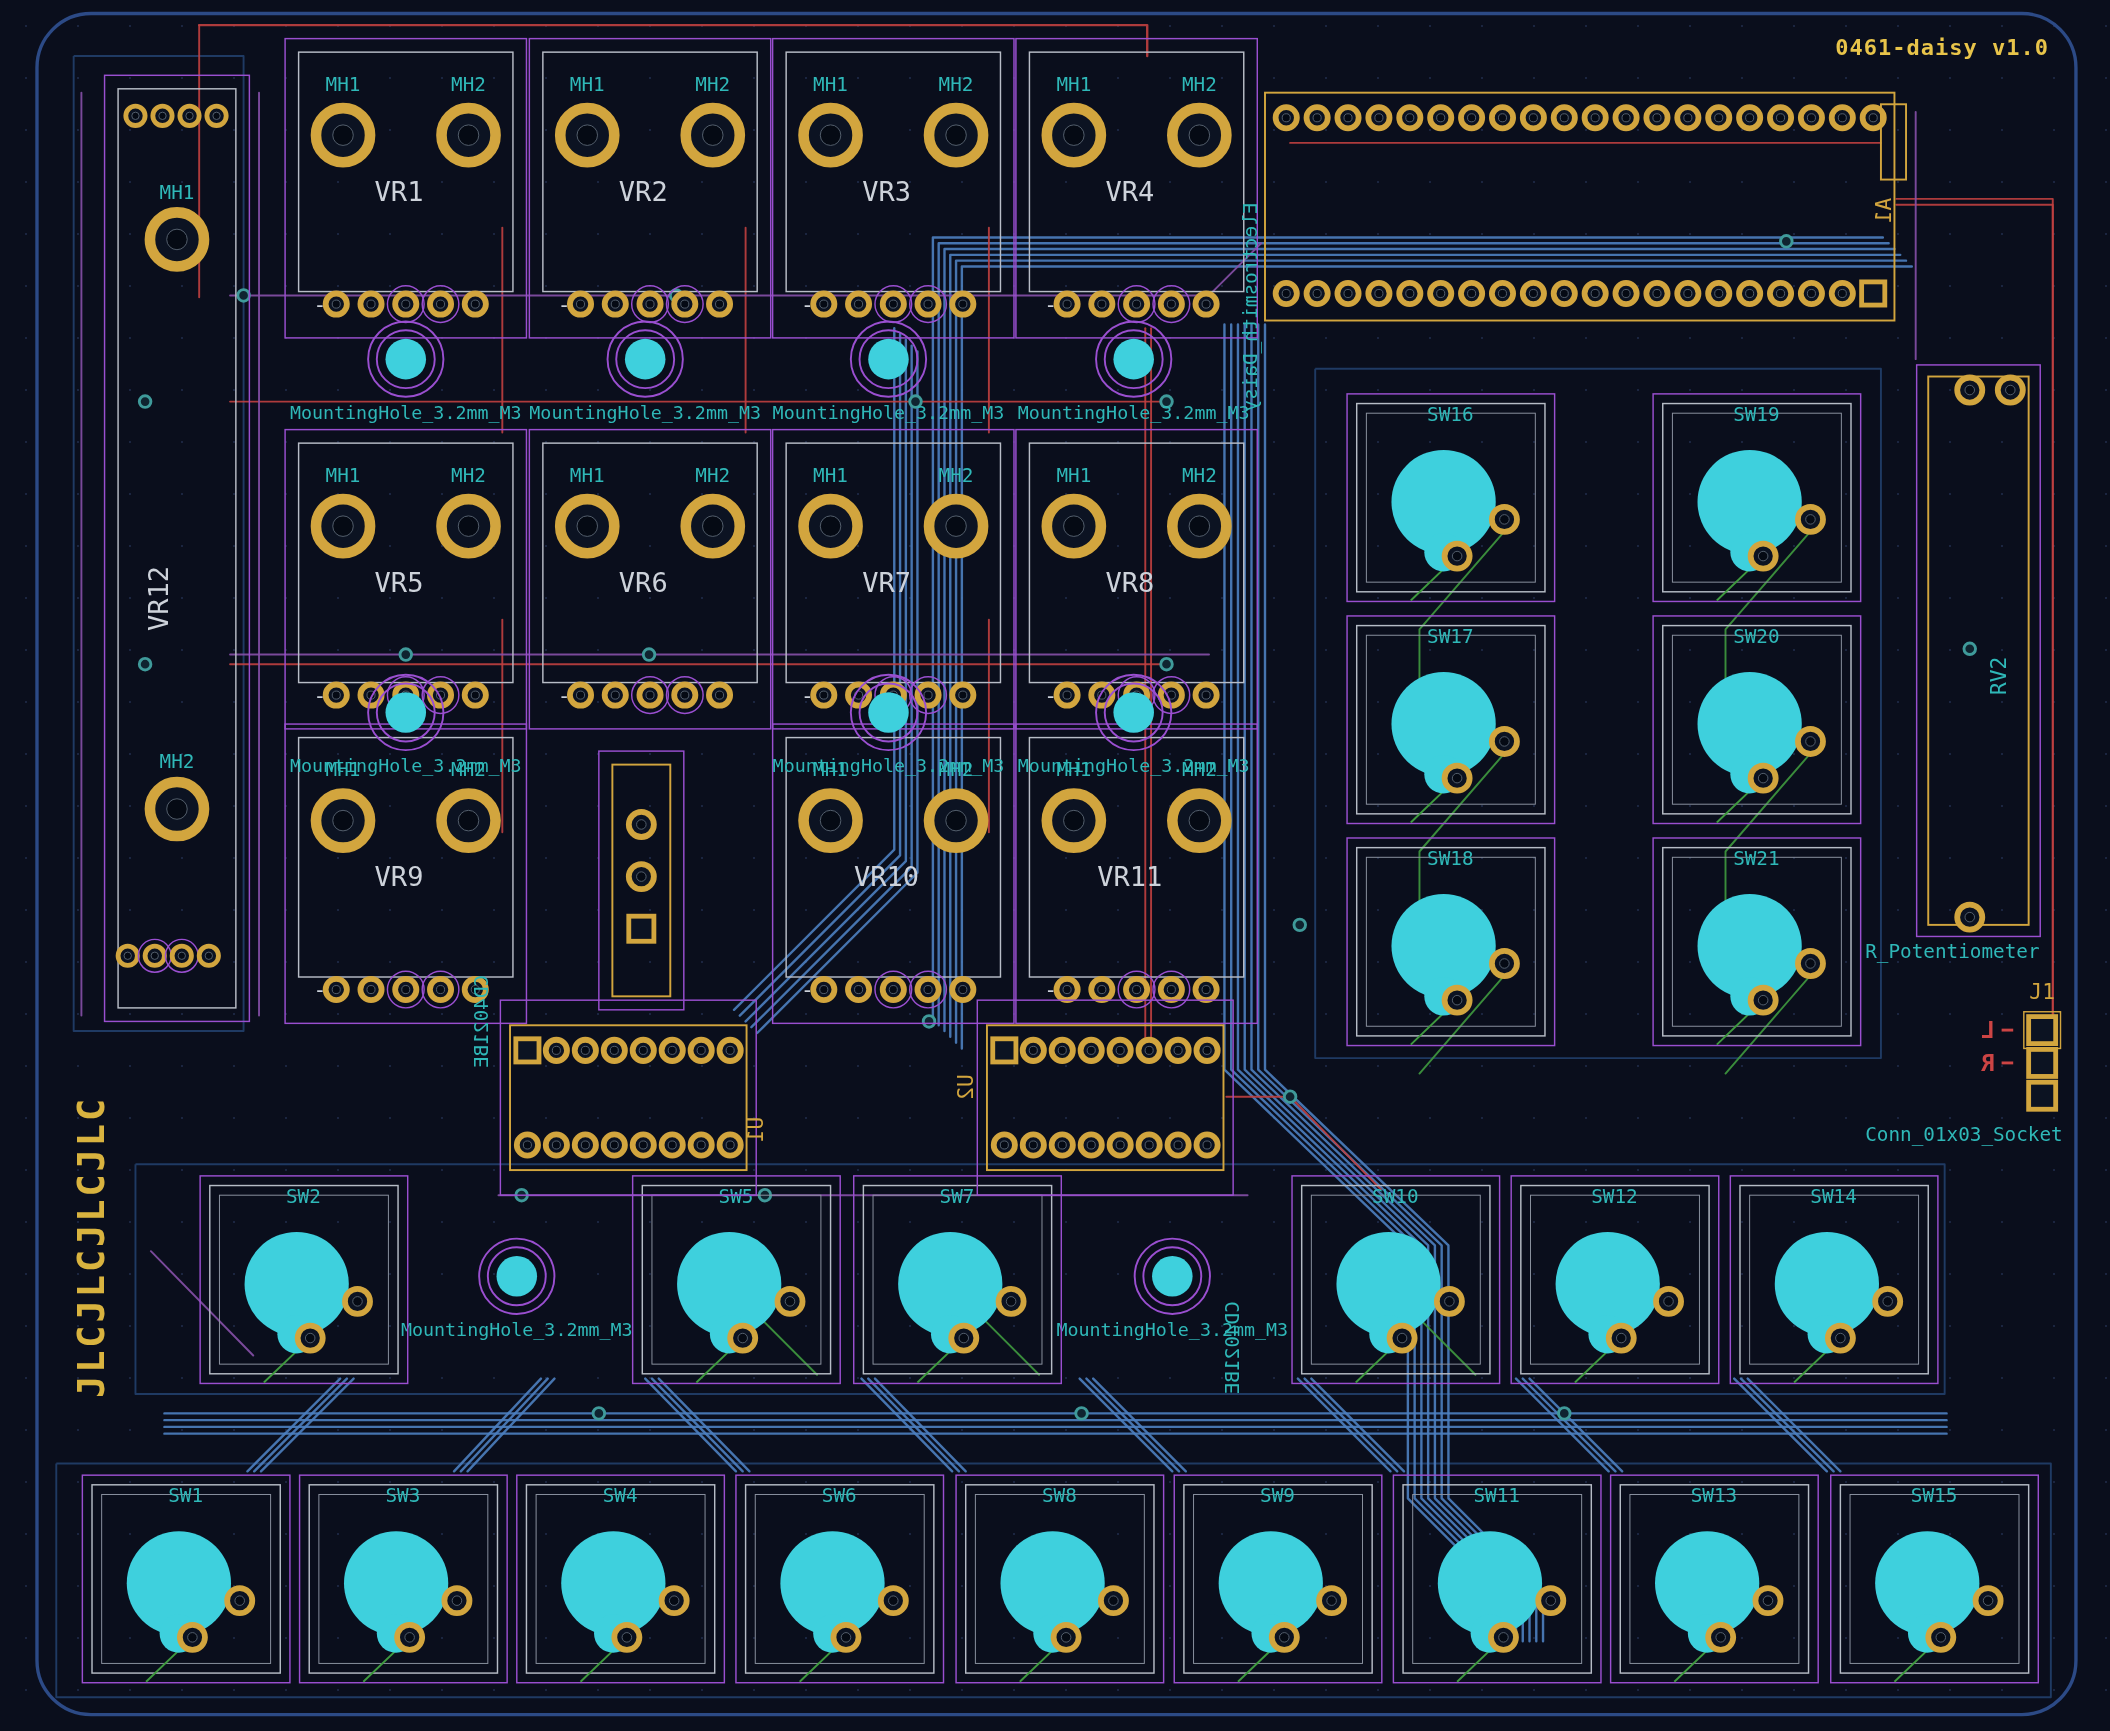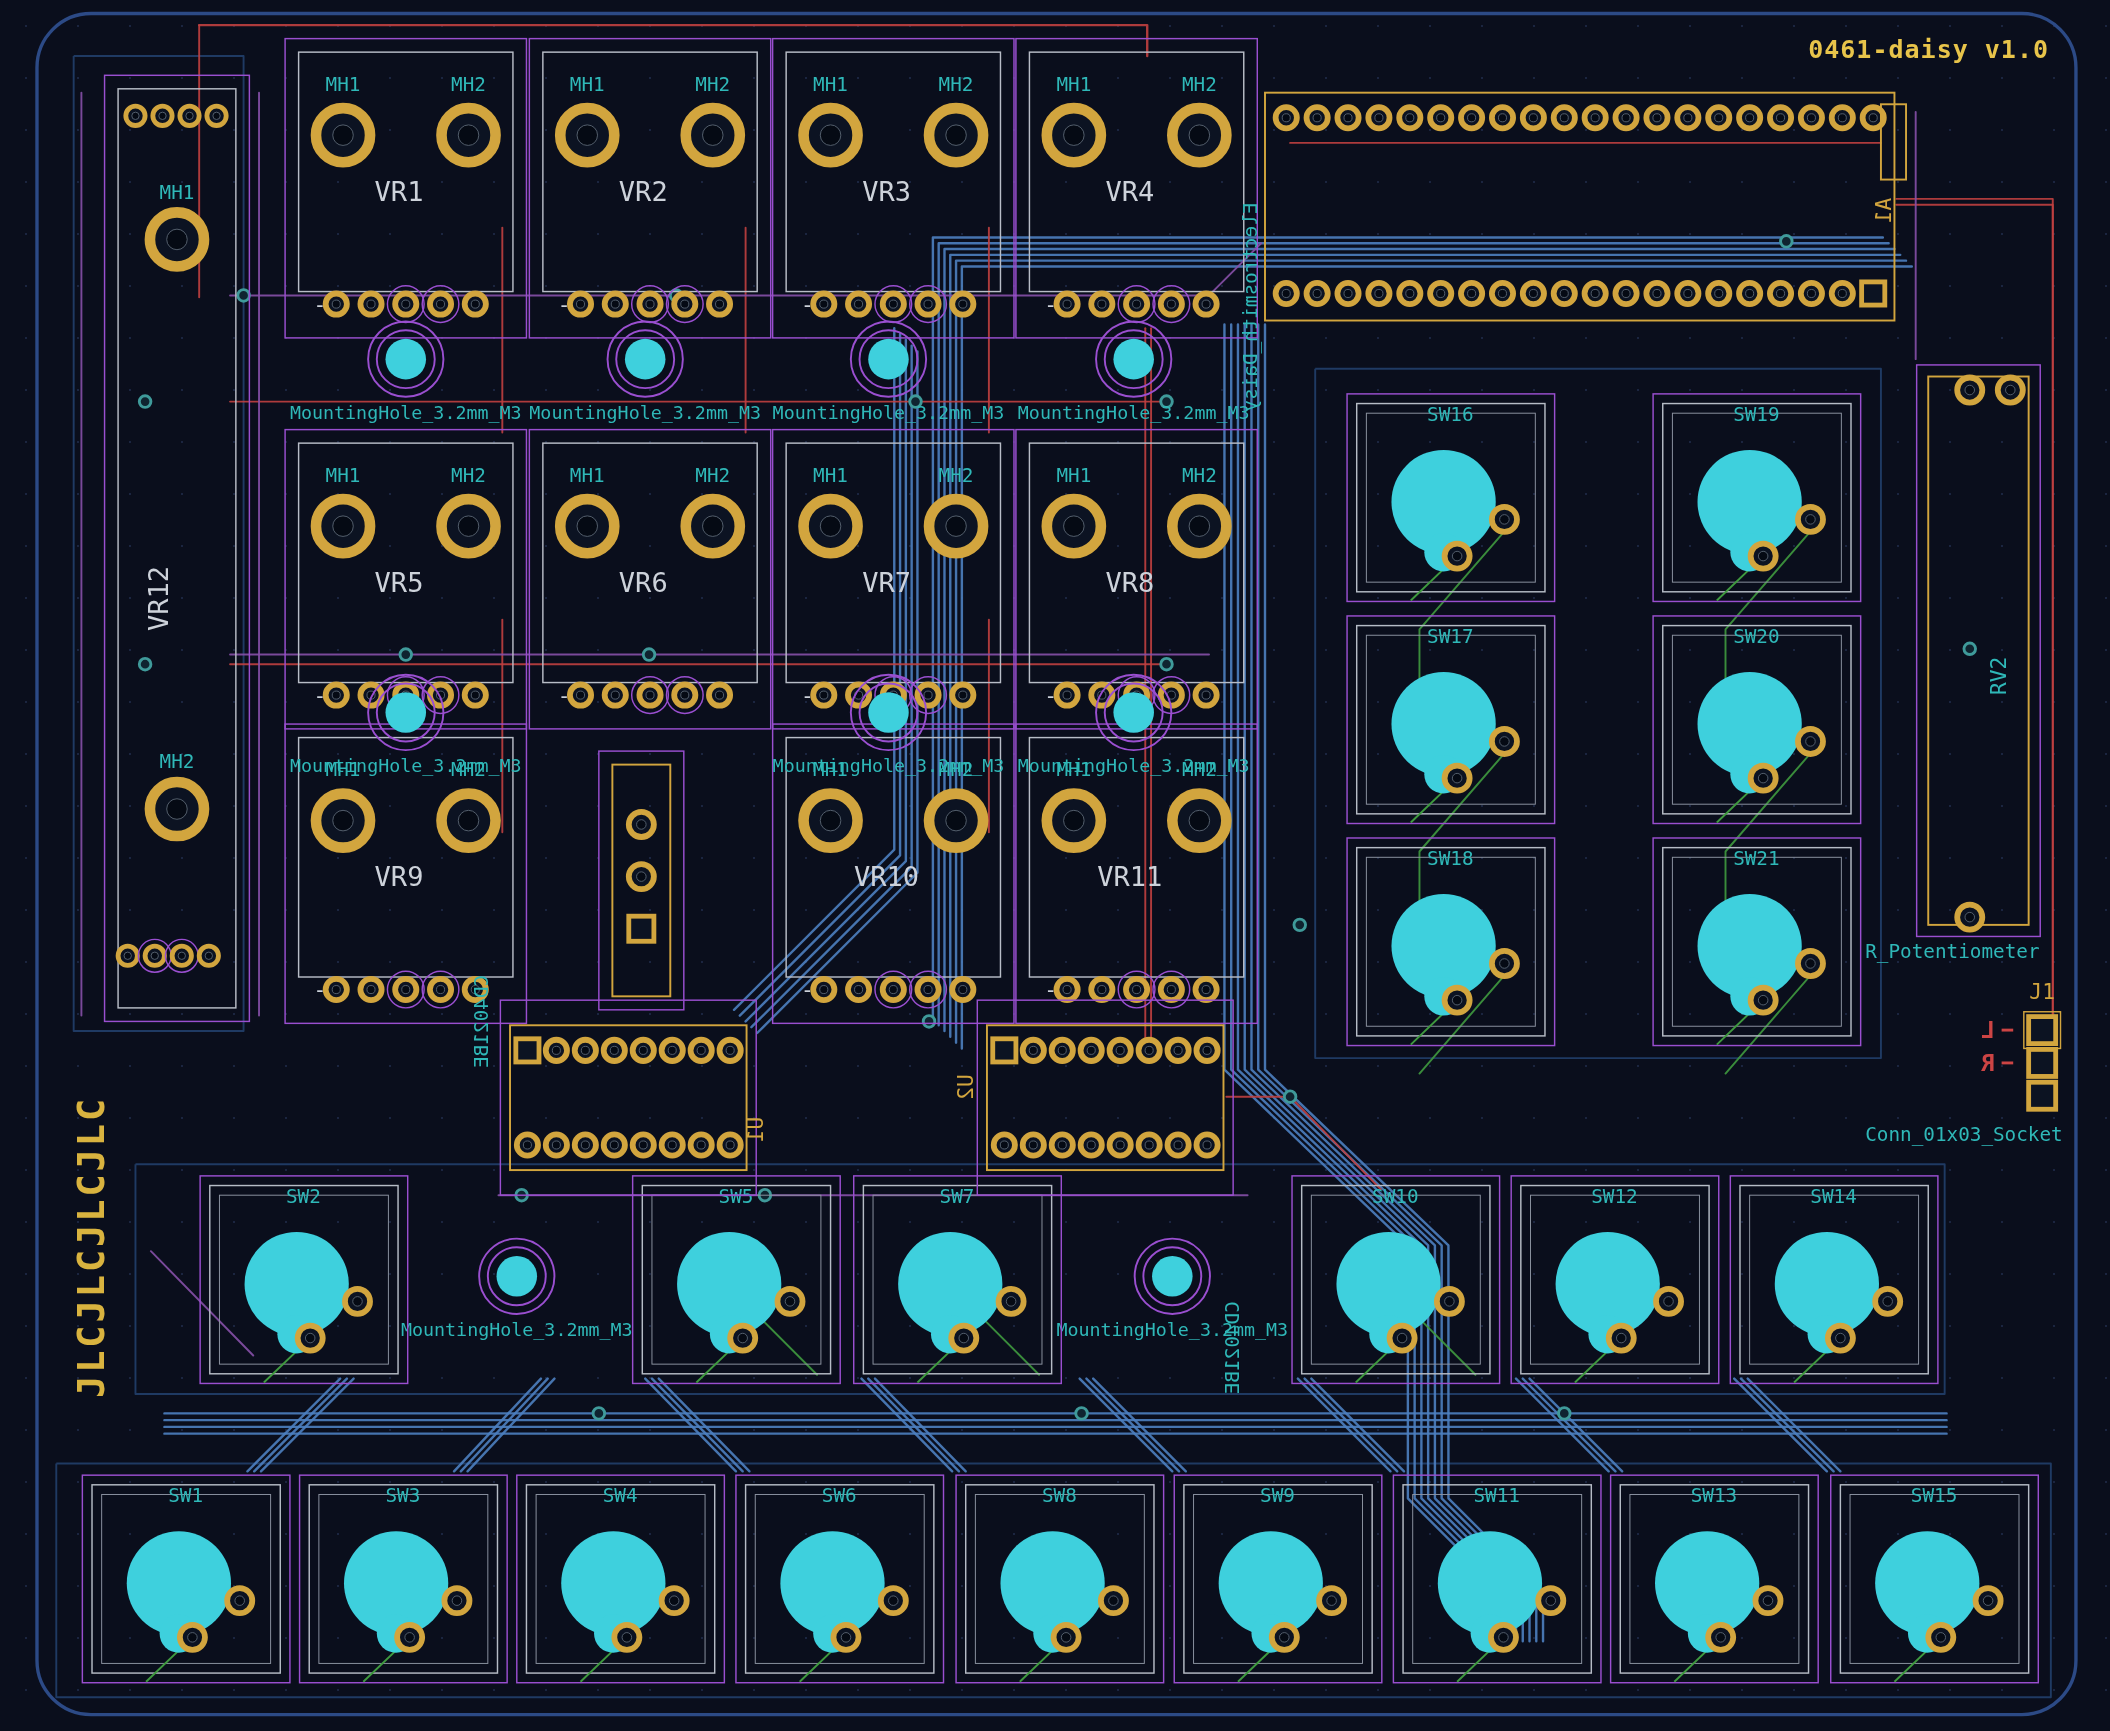--- a/index.html
+++ b/index.html
@@ -6,21 +6,21 @@
   body{
     width:2111px;height:1731px;position:relative;overflow:hidden;
     background-color:#0a0e1c;
     background-image:radial-gradient(circle,#1b2540 1.2px,transparent 1.5px);
     background-size:52px 52px;
     font-family:"DejaVu Sans Mono",monospace;
   }
   svg{position:absolute;left:0;top:0;}
   .board-title{
     position:absolute;right:62px;top:35px;
-    color:#e8c44a;font-size:25px;font-weight:bold;letter-spacing:1px;
+    color:#e8c44a;font-size:22px;font-weight:bold;letter-spacing:1px;
     font-family:"DejaVu Sans Mono",monospace;
   }
   .jlc-text{
     position:absolute;left:70px;top:1398px;transform-origin:0 0;transform:rotate(-90deg);
     color:#d9b33f;font-size:37px;font-weight:bold;letter-spacing:2.9px;
     font-family:"DejaVu Sans Mono",monospace;
   }
 </style>
 </head>
 <body>

